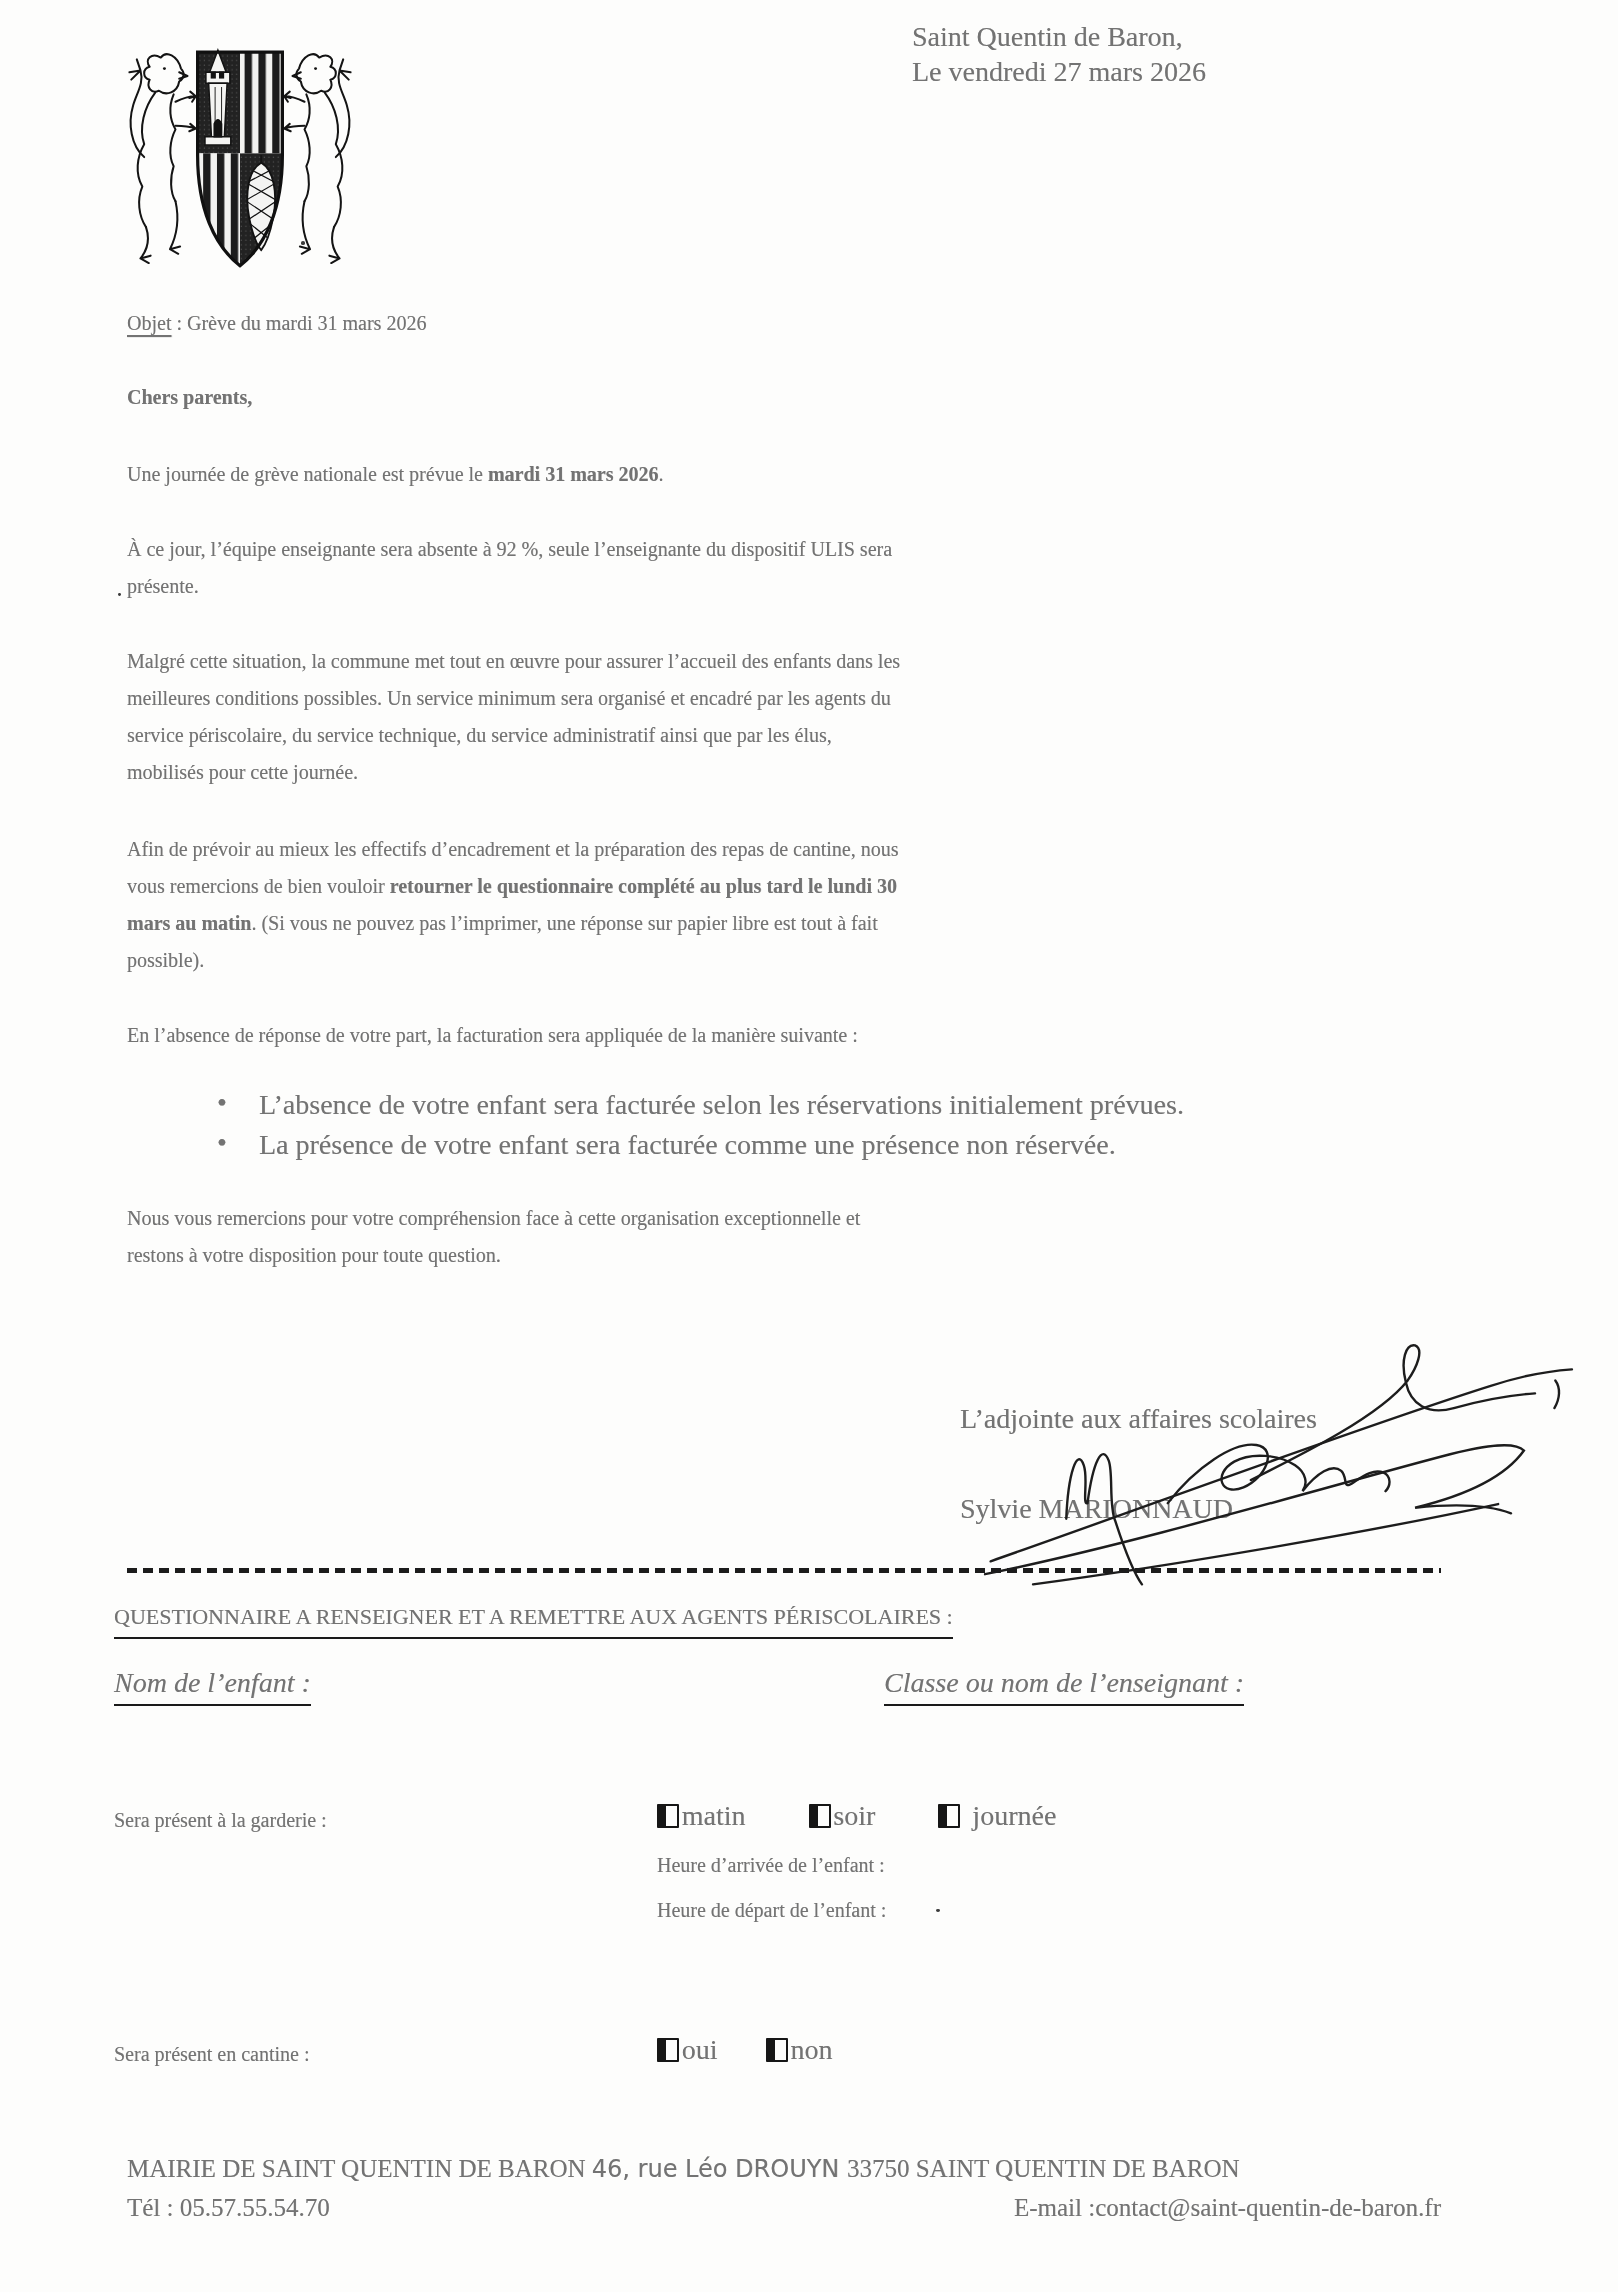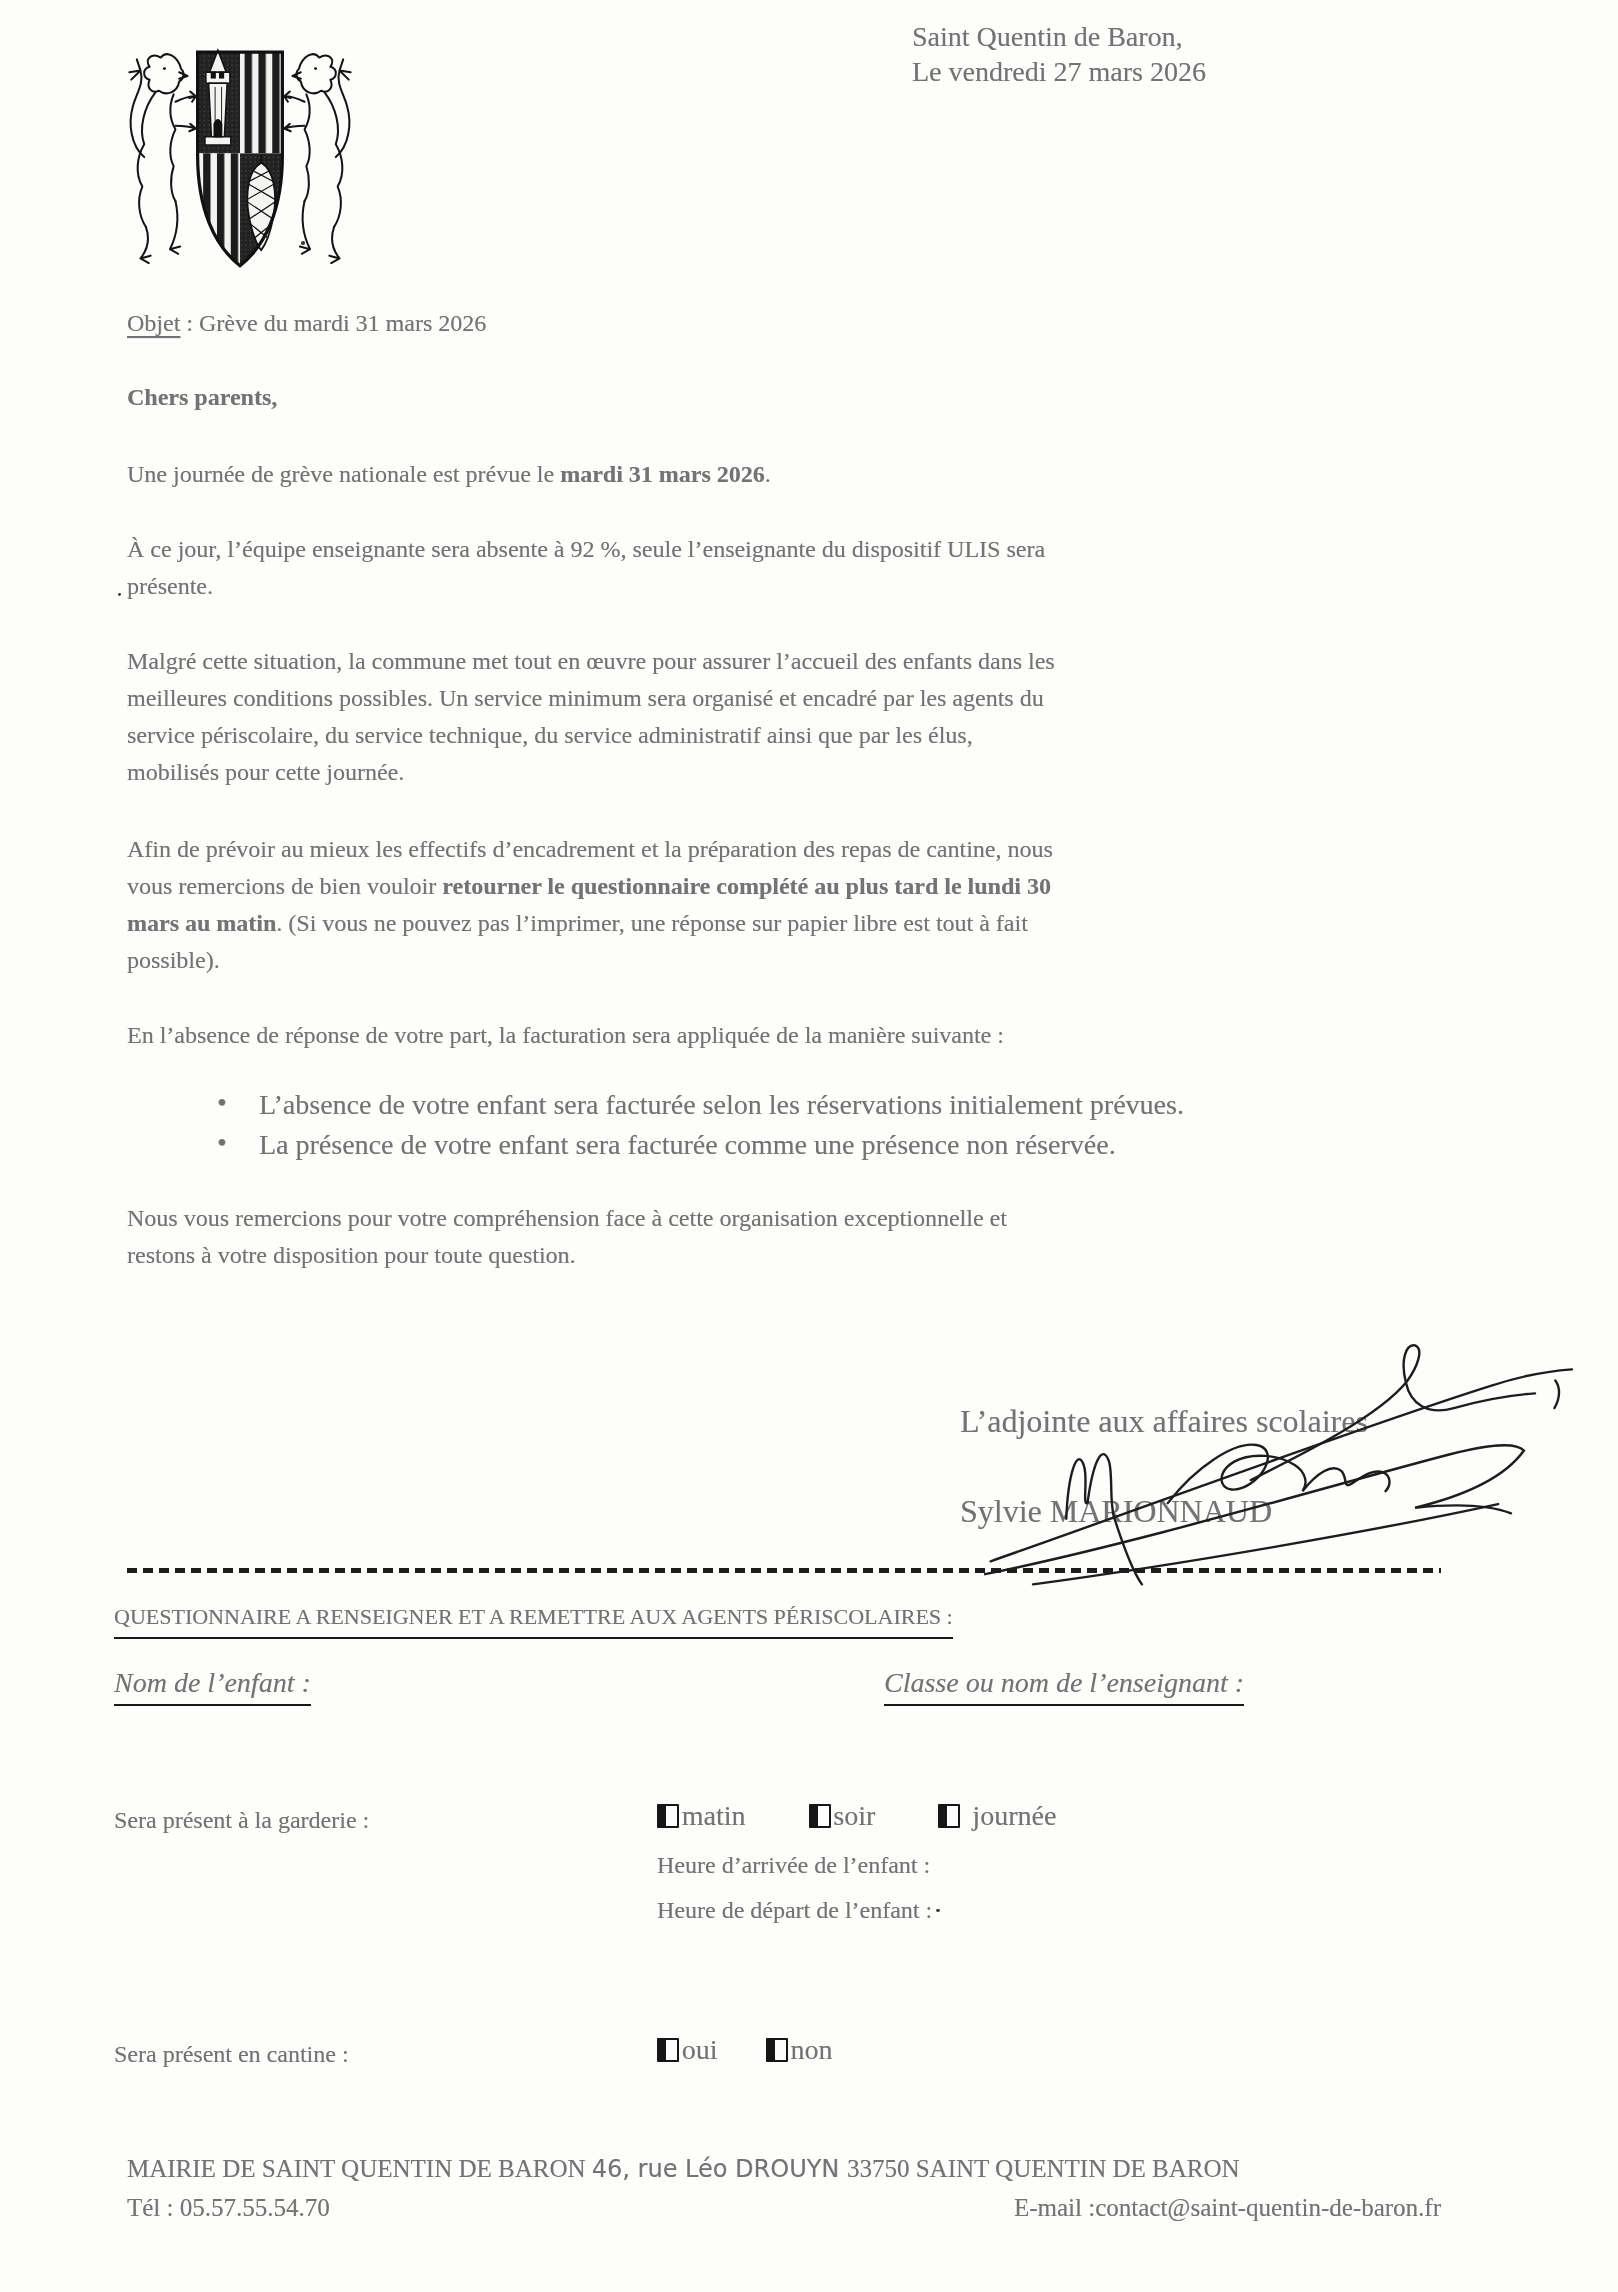--- a/index.html
+++ b/index.html
@@ -7,21 +7,21 @@
     position:relative;
     width:1619px;height:2293px;
     margin:0 auto;
     background:#fdfdfc;
     font-family:"Liberation Serif", serif;
     color:#737373;
     overflow:hidden;
     text-shadow:0.3px 0.3px 0 rgba(10,10,10,0.25);
   }
   .abs{position:absolute;}
-  .txt{font-size:24px;line-height:37px;}
+  .txt{font-size:20px;line-height:37px;}
   .line{min-height:37px;}
   .b{font-weight:bold;}
   .small{font-size:25px;line-height:37px;}
   .ul-word{text-decoration:underline;text-decoration-thickness:1.8px;text-underline-offset:4.6px;}
   .dateline div{font-size:28px;line-height:35px;}
   .heading{
     font-size:22px;
     display:inline-block;
     border-bottom:2.8px solid #1a1a1a;
     padding-bottom:6.5px;
@@ -53,21 +53,21 @@
     border-left:9.2px solid #161616;
     border-radius:0.9px;
     vertical-align:-2.8px;
     margin-right:2.8px;
     flex:0 0 auto;
     align-self:center;
   }
   .grp{display:flex;align-items:baseline;}
   .grp+.grp{margin-left:63px;}
   .grp.spaced .checkbox{margin-right:12px;}
-  .sig-text{font-size:32px;white-space:nowrap;}
+  .sig-text{font-size:28px;white-space:nowrap;}
   .footer2{display:flex;justify-content:space-between;}
   .speck{position:absolute;background:#3b3b3b;border-radius:50%;}
   svg{display:block;}
 </style>
 </head>
 <body>
 
 <div class="page">
 
   <svg class="abs" style="left:120px;top:16.6px;" width="240" height="258" viewBox="0 0 260 280">

